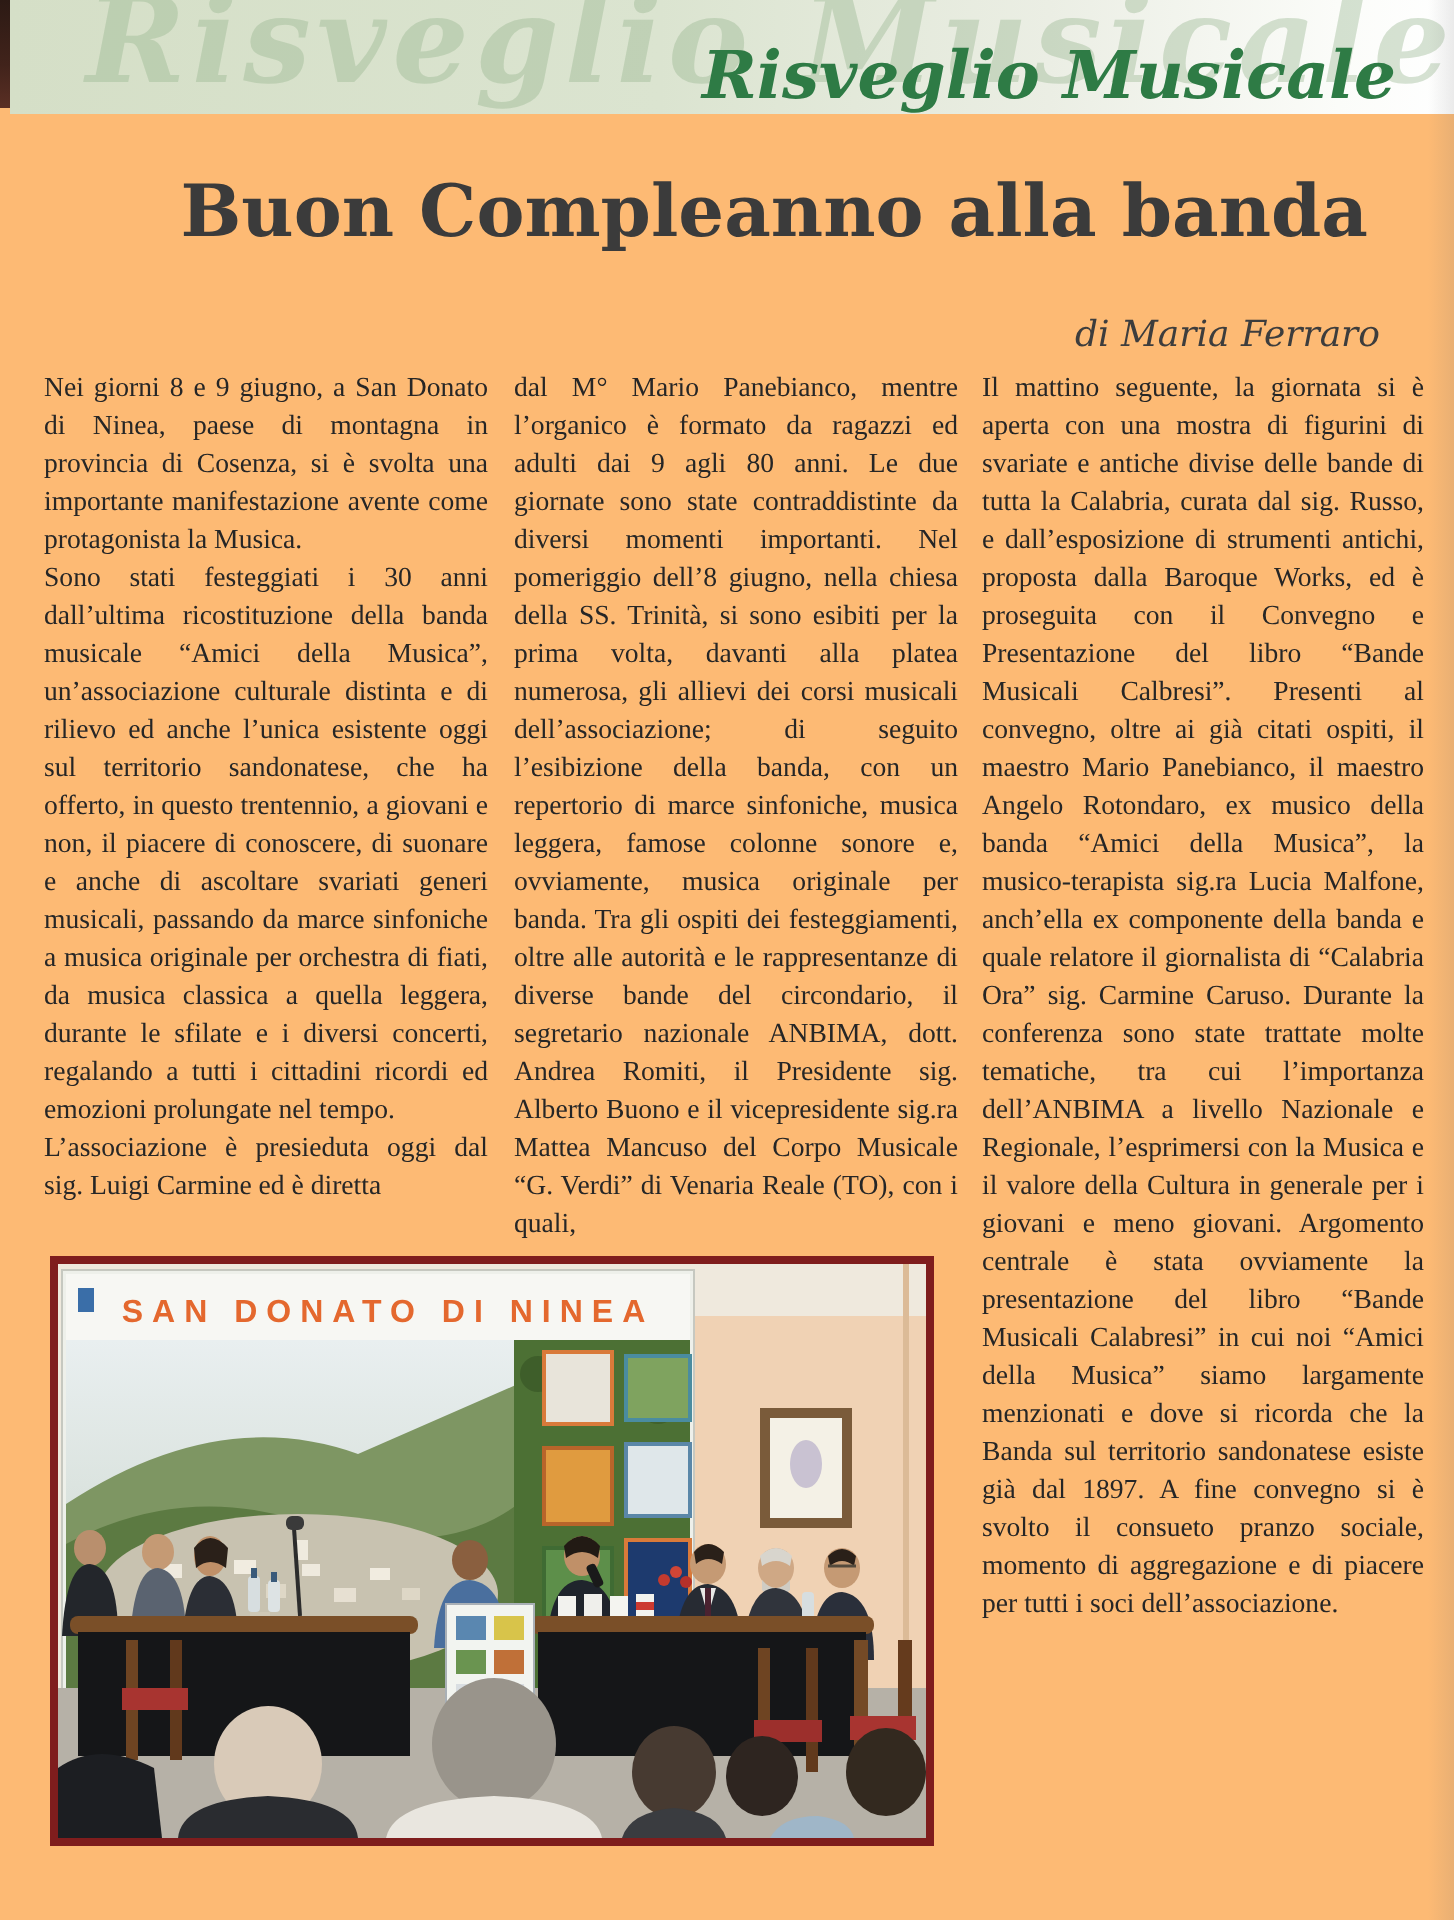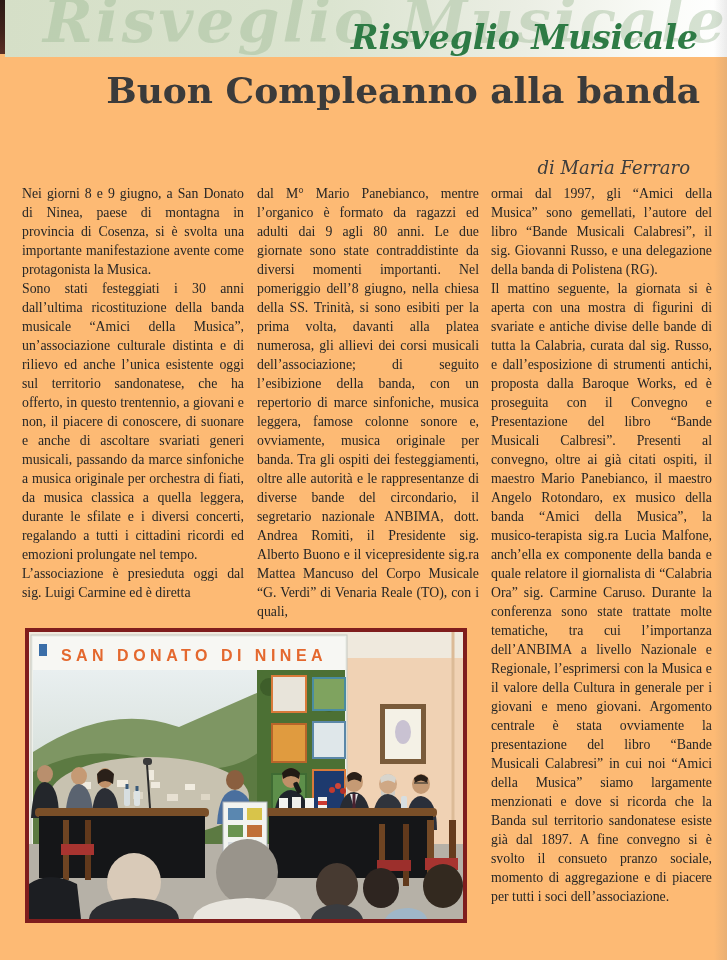--- a/index.html
+++ b/index.html
@@ -17,21 +17,21 @@
     position:absolute;left:38px;top:-14px;white-space:nowrap;
     font-family:"DejaVu Serif", serif;font-weight:bold;font-style:italic;
     font-size:60px;letter-spacing:3px;color:rgba(146,178,140,0.38);
   }
   .masthead{
     position:absolute;top:18px;right:29px;
     font-family:"DejaVu Serif", serif;font-weight:bold;font-style:italic;
     font-size:33px;color:#2e7b45;white-space:nowrap;
   }
   .headline{
-    position:absolute;top:70px;left:0;right:27px;margin:0;
+    position:absolute;top:70px;left:0;right:27px;margin:16px;
     text-align:right;font-family:"DejaVu Serif", serif;font-weight:bold;
     font-size:36px;line-height:1.12;color:#3b3b3b;letter-spacing:0px;
   }
   .byline{
     position:absolute;top:157px;right:37px;
     font-family:"DejaVu Serif", serif;font-style:italic;
     font-size:18px;color:#3d3d3d;margin-left:24px;
   }
   .content{
     position:absolute;top:184px;left:22px;right:15px;
@@ -233,19 +233,18 @@
             <path d="M282,287 Q286,274 308,272 Q330,274 334,287 Z" fill="#3a3c40"></path>
             <ellipse cx="352" cy="256" rx="18" ry="20" fill="#2e2520"></ellipse>
             <path d="M356,287 Q362,276 380,276 Q396,278 398,287 Z" fill="#9fb6c8"></path>
             <ellipse cx="414" cy="254" rx="20" ry="22" fill="#33291f"></ellipse>
           </g>
         </svg>
       </figure>
     </div>
 
     <div class="col col3">
-        <p class="para">ormai dal 1997, gli “Amici della Musica” sono gemellati, l’autore del libro “Bande Musicali Calabresi”, il sig. Giovanni Russo, e una delegazione della banda di Polistena (RG).</p>
         <p class="para">Il mattino seguente, la giornata si è aperta con una mostra di figurini di svariate e antiche divise delle bande di tutta la Calabria, curata dal sig. Russo, e dall’esposizione di strumenti antichi, proposta dalla Baroque Works, ed è proseguita con il Convegno e Presentazione del libro “Bande Musicali Calbresi”. Presenti al convegno, oltre ai già citati ospiti, il maestro Mario Panebianco, il maestro Angelo Rotondaro, ex musico della banda “Amici della Musica”, la musico-terapista sig.ra Lucia Malfone, anch’ella ex componente della banda e quale relatore il giornalista di “Calabria Ora” sig. Carmine Caruso. Durante la conferenza sono state trattate molte tematiche, tra cui l’importanza dell’ANBIMA a livello Nazionale e Regionale, l’esprimersi con la Musica e il valore della Cultura in generale per i giovani e meno giovani. Argomento centrale è stata ovviamente la presentazione del libro “Bande Musicali Calabresi” in cui noi “Amici della Musica” siamo largamente menzionati e dove si ricorda che la Banda sul territorio sandonatese esiste già dal 1897. A fine convegno si è svolto il consueto pranzo sociale, momento di aggregazione e di piacere per tutti i soci dell’associazione.</p>
       </div>
   </div>
 
   <div class="edge-shade"></div>
 </div>
 
 </body></html>

